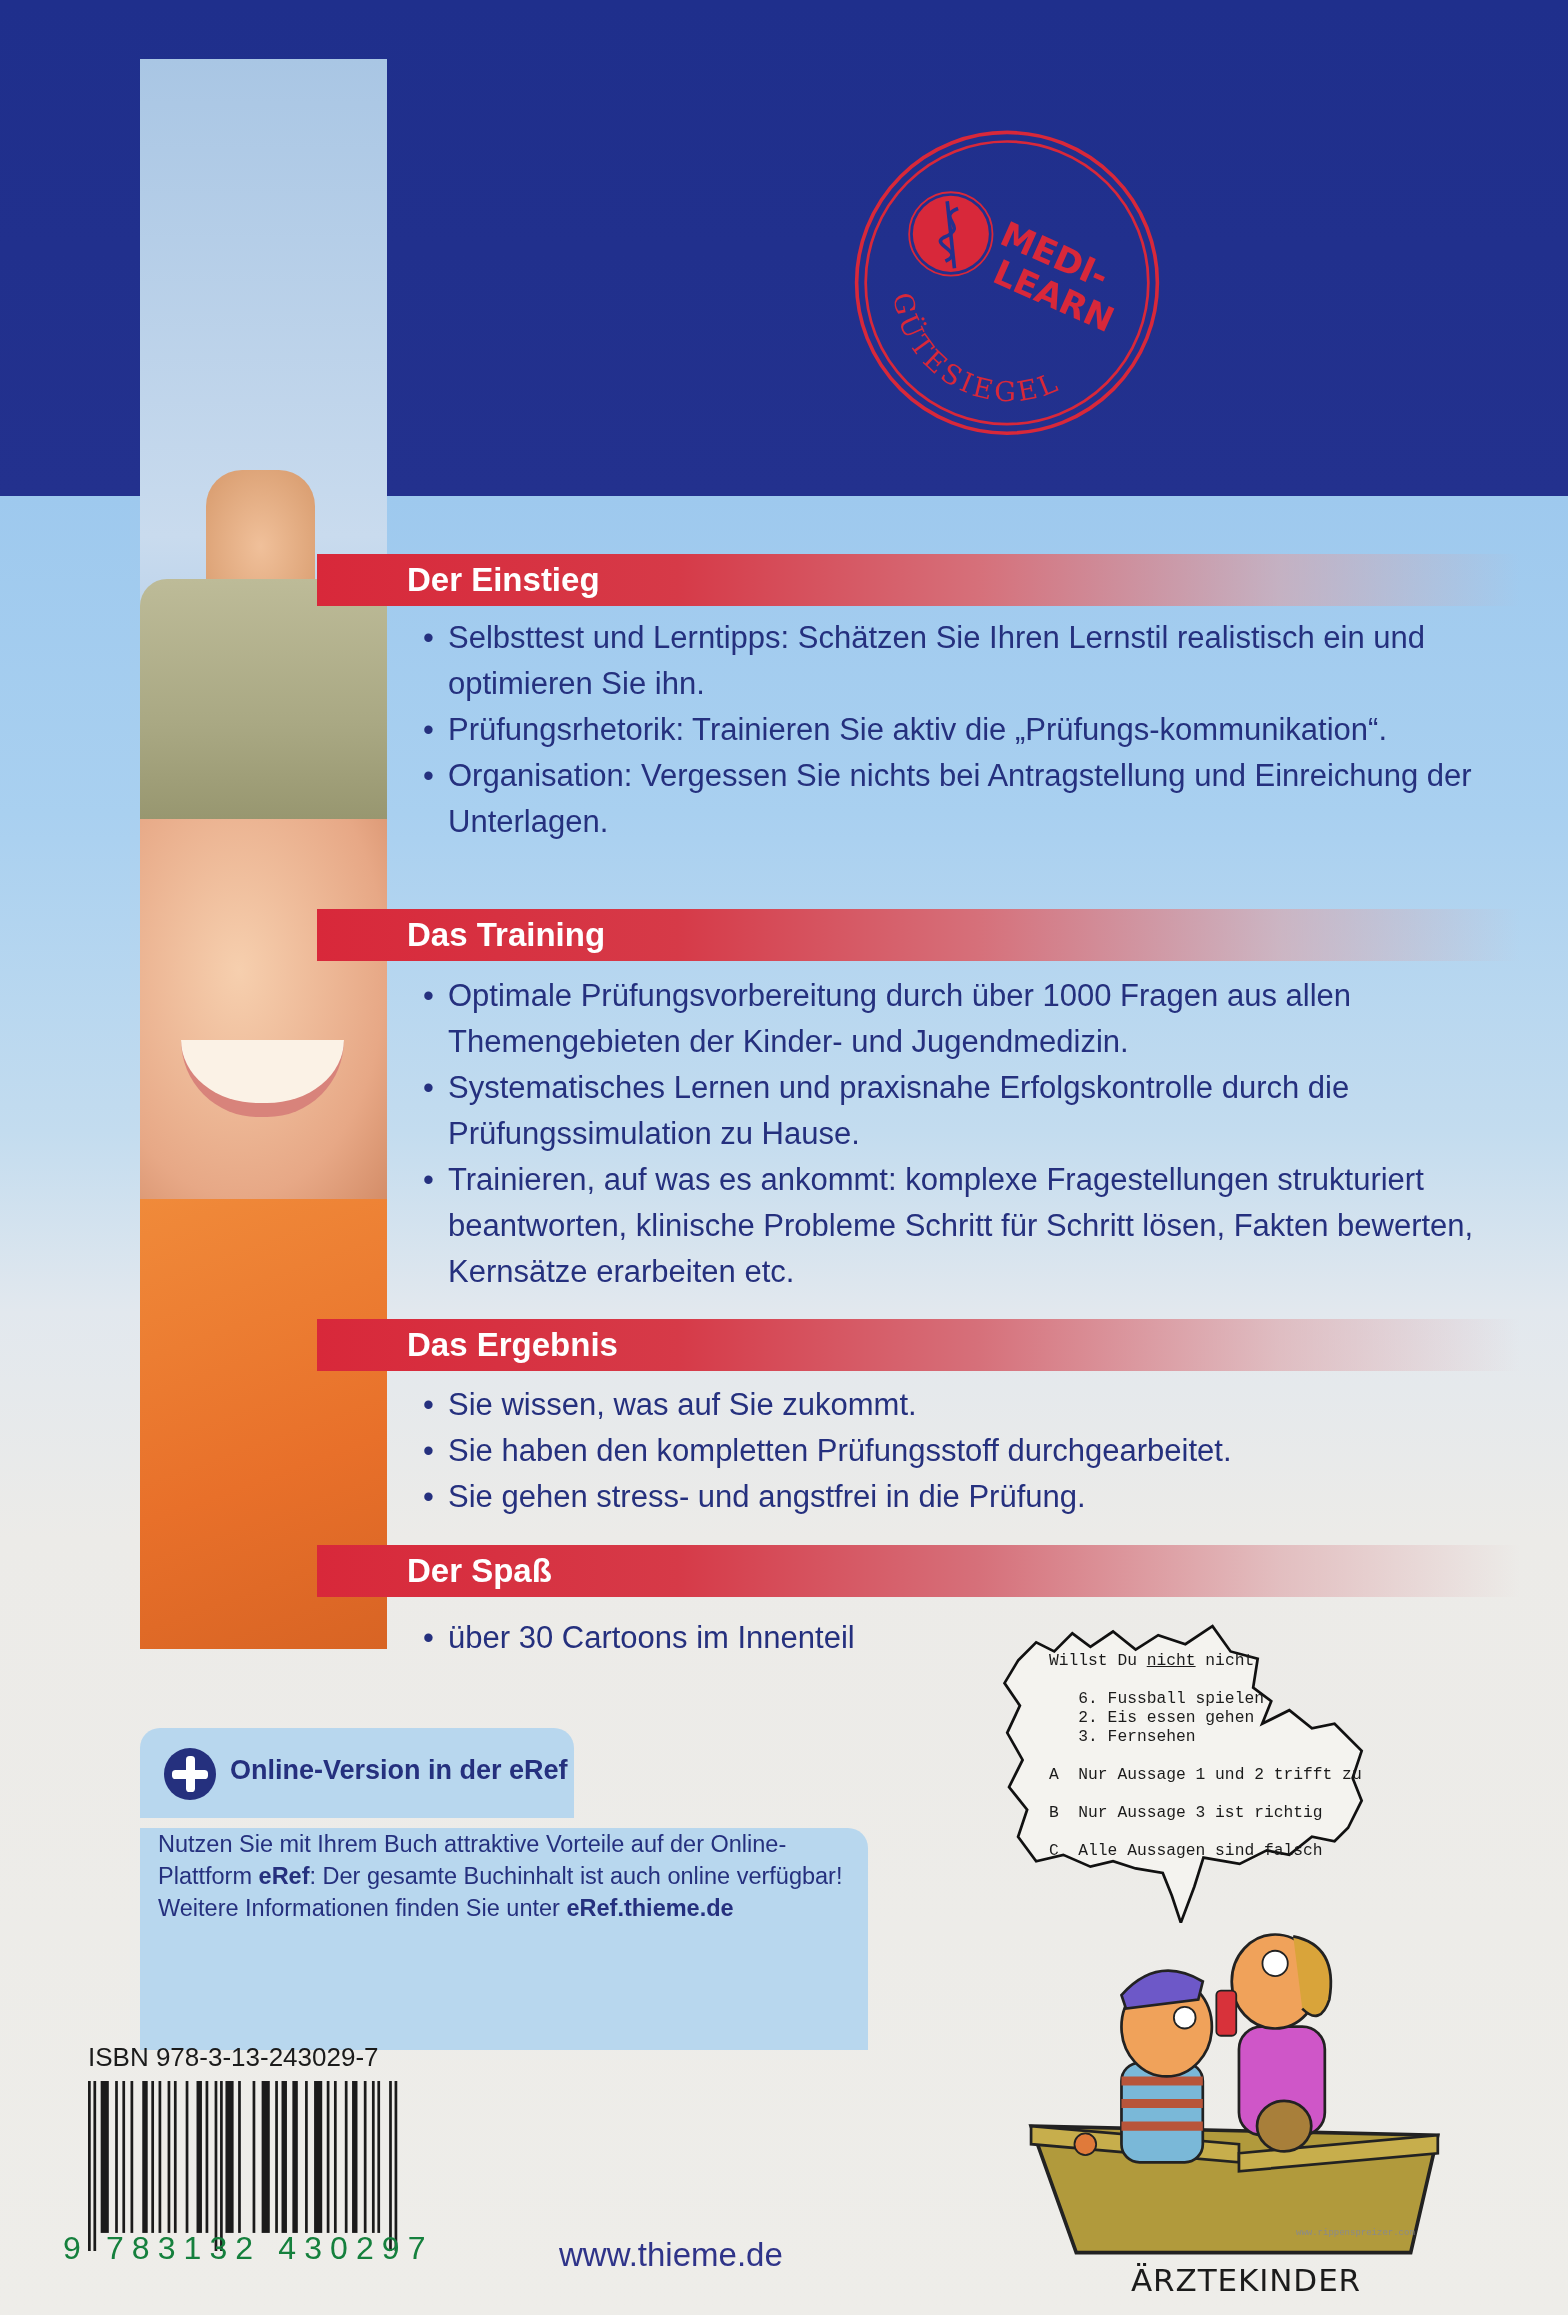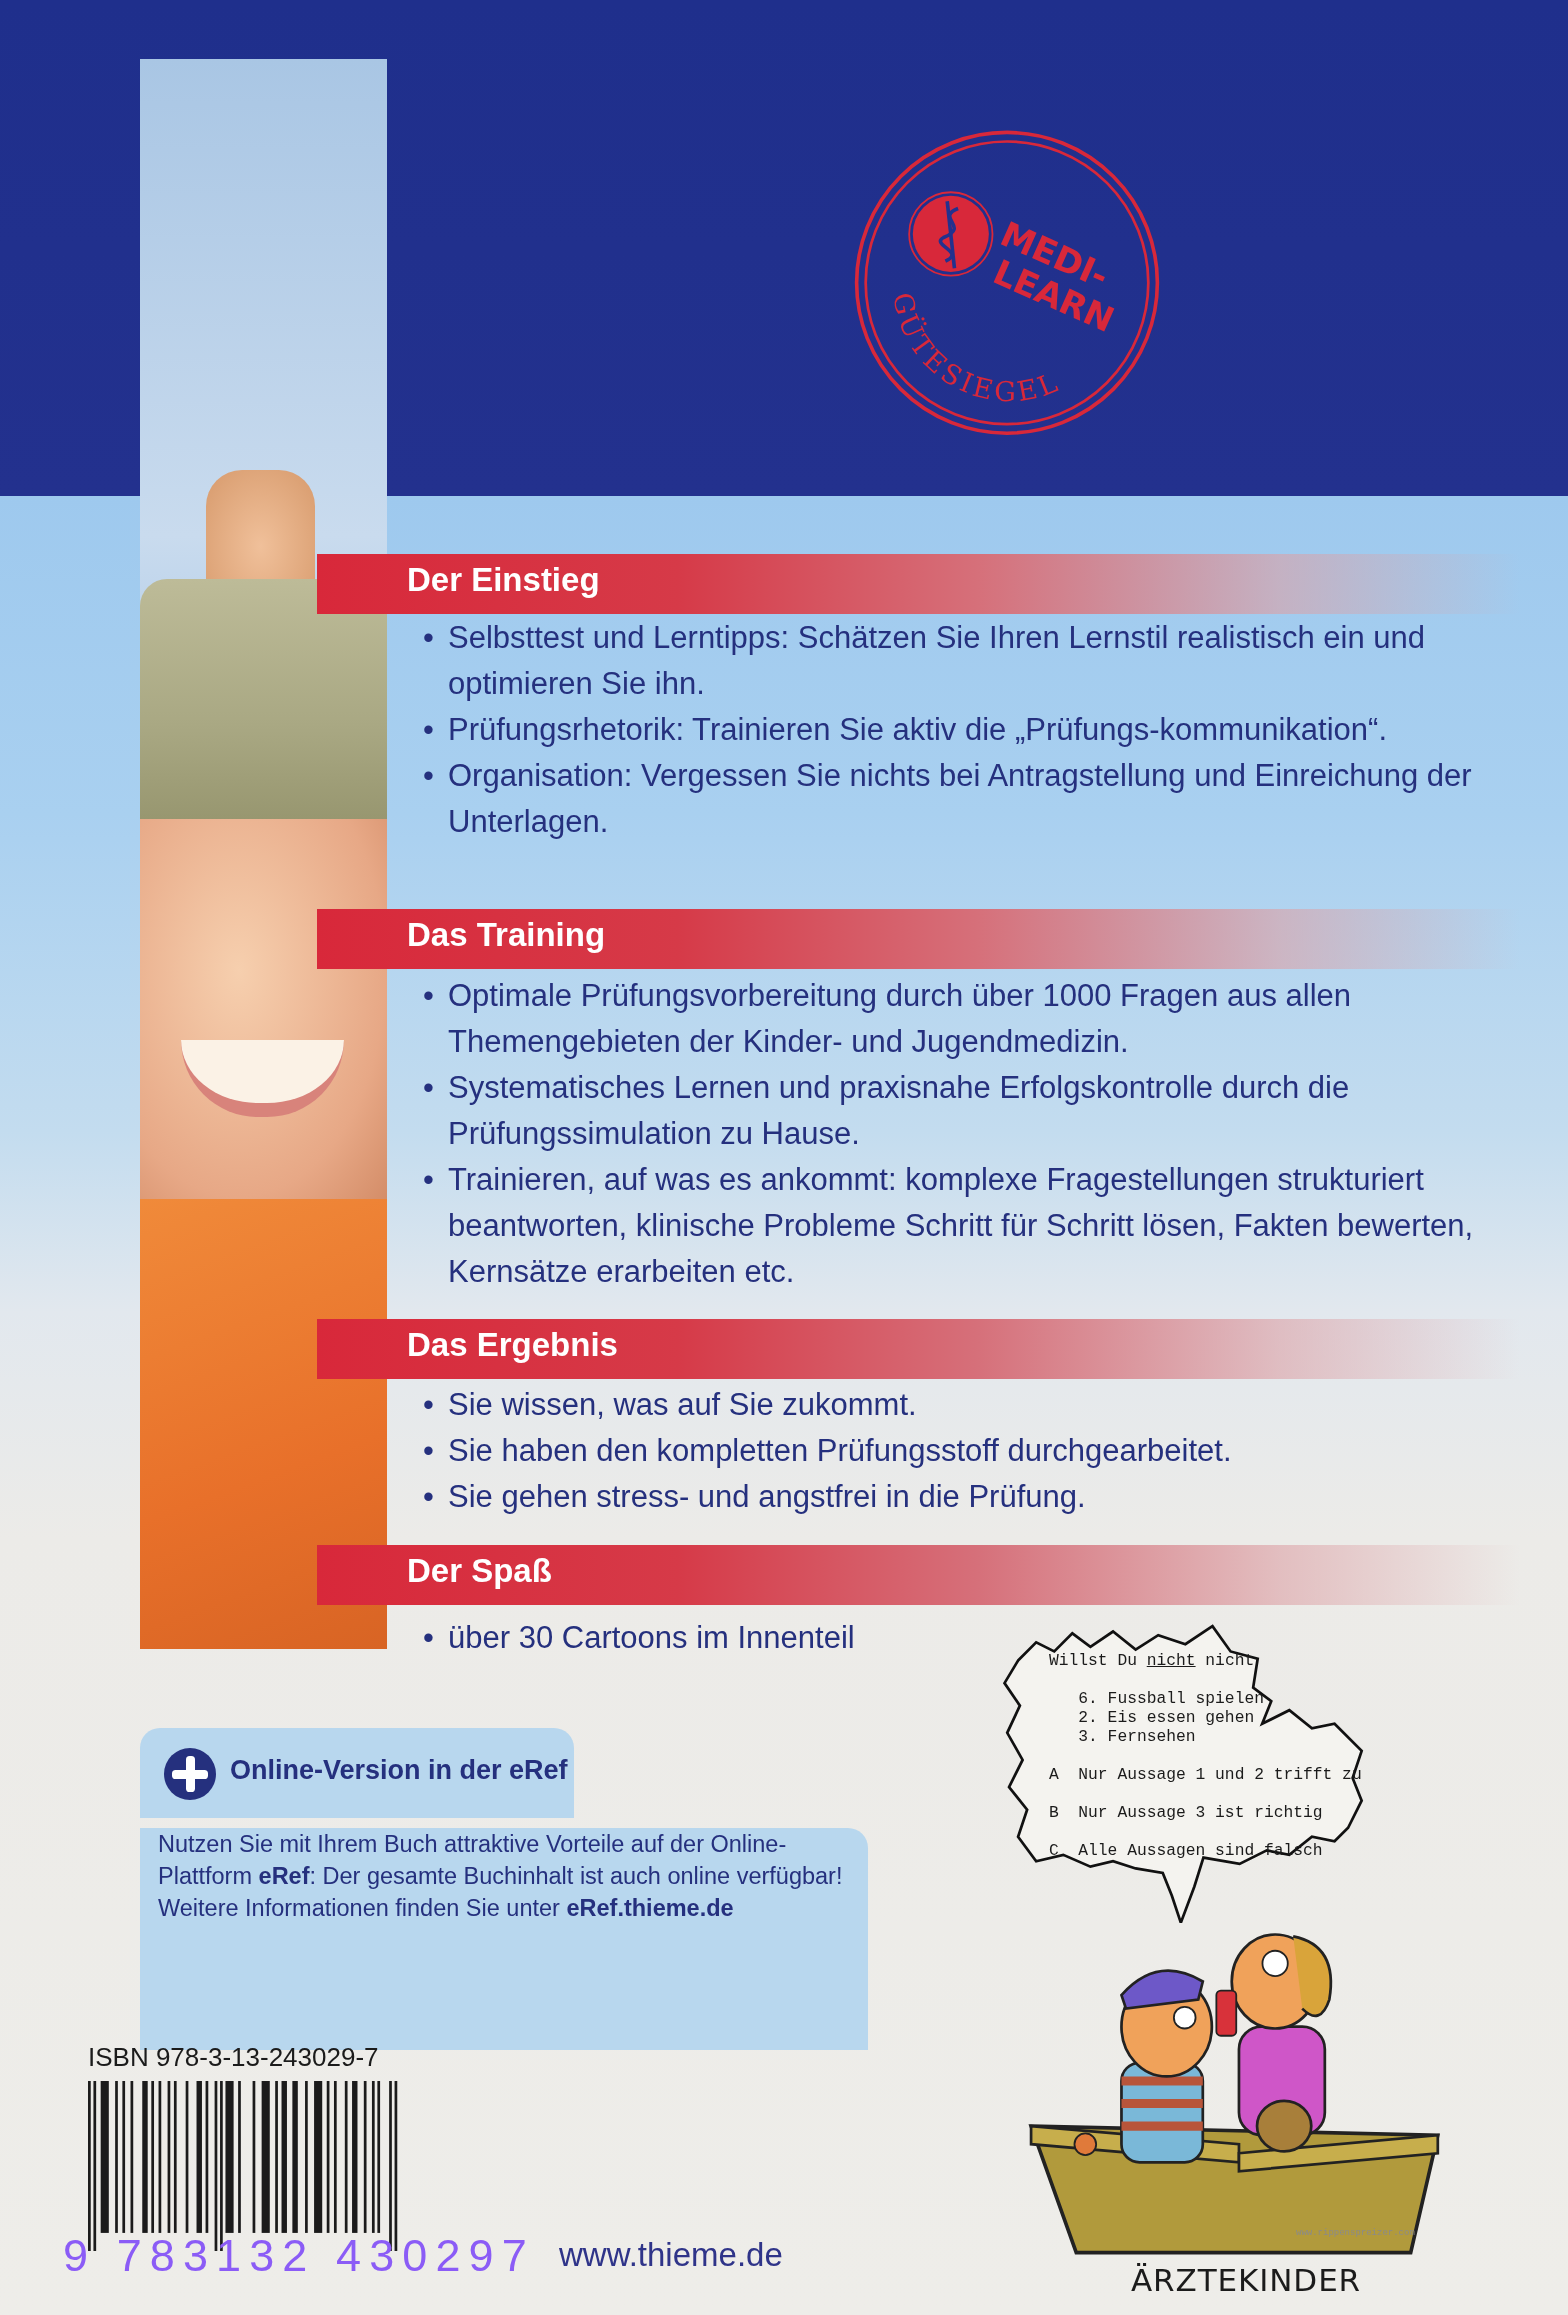--- a/index.html
+++ b/index.html
@@ -37,21 +37,21 @@
     background: linear-gradient(160deg, #f08a3a, #e8702a 60%, #d86424);
   }
   .title {
     position: absolute; left: 404px; top: 318px; color: #ffffff;
     font-family: "Liberation Sans", sans-serif; font-weight: bold; font-size: 54px; line-height: 71px;
   }
   .stamp {
     position: absolute; left: 853px; top: 127px; width: 308px; height: 308px;
   }
   .section-bar {
-    position: absolute; left: 317px; width: 1203px; height: 60px;
+    position: absolute; left: 317px; width: 1203px; height: 52px;
     background: linear-gradient(to right, #d8283a 0%, #d63a48 30%, #d6707a 55%, rgba(220,160,165,0.6) 80%, rgba(230,210,215,0) 100%);
   }
   .section-bar span {
     position: absolute; left: 90px; top: 7.2px; color: #ffffff;
     font-family: "Liberation Sans", sans-serif; font-weight: bold; font-size: 33px;
   }
   .bullets {
     position: absolute; left: 416px; width: 1122px; color: #25307e;
     font-family: "Liberation Sans", sans-serif; font-size: 31px; line-height: 46px;
     margin: 7px; padding: 0; list-style: none;
@@ -88,22 +88,22 @@
   }
   .eref-text b { font-weight: bold; }
   .isbn {
     position: absolute; left: 88px; top: 2042px; color: #1b1b1b;
     font-family: "Liberation Sans", sans-serif; font-size: 26px;
   }
   .barcode {
     position: absolute; left: 88px; top: 2081px; width: 312px; height: 170px;
   }
   .barcode-digits {
-    position: absolute; left: 63px; top: 2230px; color: #8b5cf6;
-    font-family: "Liberation Sans", sans-serif; font-size: 45px; letter-spacing: 8.1px;
+    position: absolute; left: 63px; top: 2230px; color: #15803d;
+    font-family: "Liberation Sans", sans-serif; font-size: 32px; letter-spacing: 8.1px;
   }
   .website {
     position: absolute; left: 559px; top: 2236px; color: #2f3489;
     font-family: "Liberation Sans", sans-serif; font-size: 33px;
   }
   .cartoon-bubble {
     position: absolute; left: 1000px; top: 1624px; width: 434px; height: 299px;
   }
   .bubble-text {
     position: absolute; left: 1049px; top: 1651px; color: #1b1b1b;

